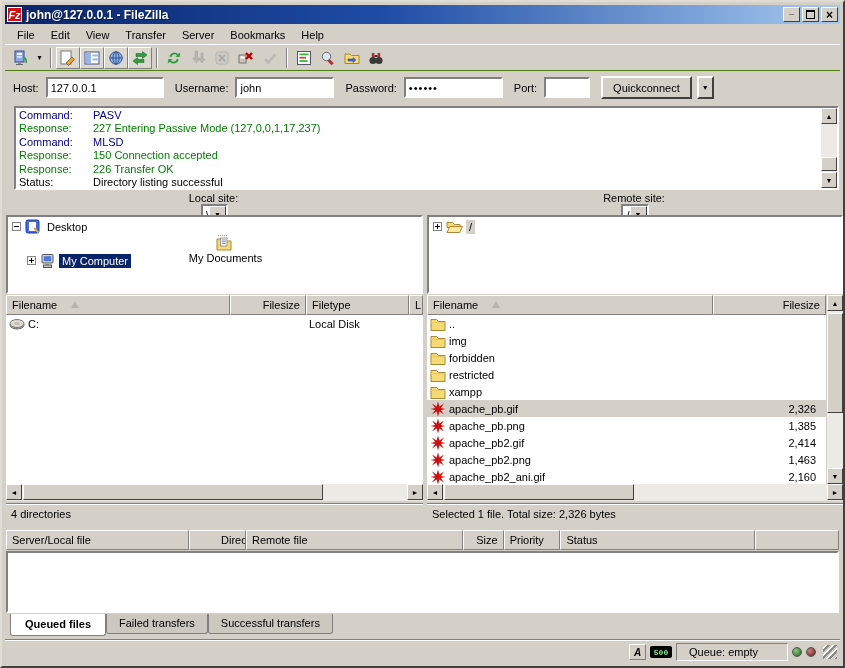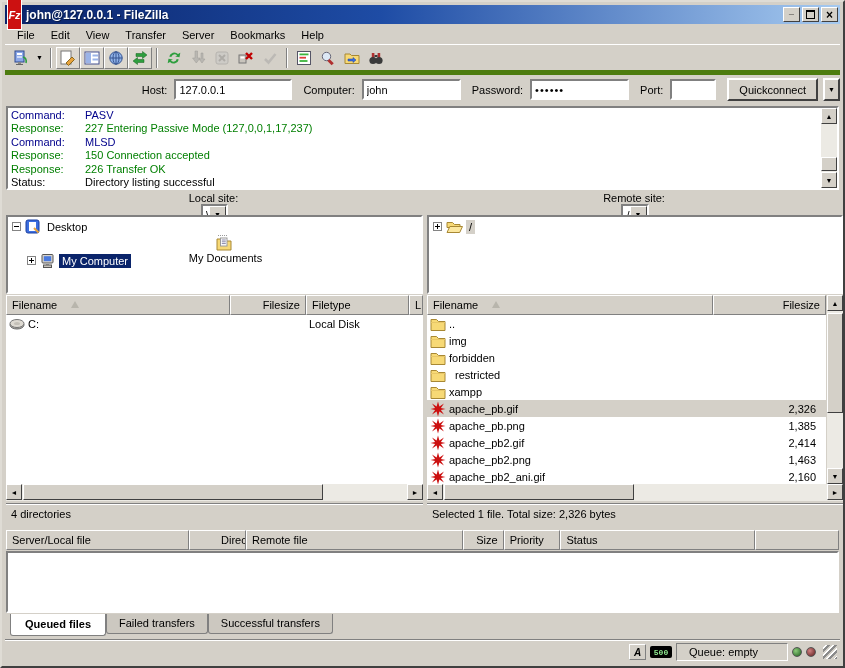--- a/index.html
+++ b/index.html
@@ -12,21 +12,21 @@
     overflow: hidden;
     color: #000;
   }
   .window { position:absolute; inset:0; background:#D4D0C8;
     border:2px solid; border-color:#DFDCD5 #404040 #404040 #DFDCD5; }
 
   
   .titlebar { position:absolute; left:3px; top:3px; right:3px; height:19px;
     background:linear-gradient(90deg,#0A246A 0%,#1E4CA5 45%,#A6CAF0 100%);
     display:flex; align-items:center; padding:0 2px; }
-  .app-logo { width:15px; height:31px; background:#CC1111; color:#fff; font-weight:bold;
+  .app-logo { width:15px; height:15px; background:#CC1111; color:#fff; font-weight:bold;
     font-style:italic; font-size:11px; display:inline-flex; align-items:center;
     justify-content:center; margin-right:4px; border:1px solid #fff; }
   .title-text { color:#fff; font-weight:bold; font-size:12px; flex:1;
     text-shadow:1px 1px 0 rgba(0,0,0,.4); white-space:nowrap; }
   .cap-btn { width:17px; height:15px; background:#D4D0C8; margin-left:2px;
     border:1px solid; border-color:#fff #404040 #404040 #fff;
     display:inline-flex; align-items:center; justify-content:center;
     font-size:9px; font-weight:bold; line-height:1; }
   .cap-min::before { content:"_"; position:relative; top:-3px; }
   .cap-max::before { content:""; width:7px; height:6px; border:1px solid #000; border-top-width:2px; display:block; }
@@ -45,32 +45,32 @@
   .tb-btn.toggled { border-color:#fff #808080 #808080 #fff; background:#DCD8D0; }
   .tb-btn.disabled svg { opacity:.40; filter:grayscale(1); }
   .tb-drop { width:13px; height:22px; display:inline-flex; align-items:center; justify-content:center; }
   .tb-drop::before { content:"▼"; font-size:7px; }
   .tb-sep { width:2px; height:20px; border-left:1px solid #808080; border-right:1px solid #fff; margin:0 4px; }
   .ic { display:inline-flex; align-items:center; justify-content:center; }
   .ic svg { display:block; }
 
   
   .quickbar { position:absolute; left:3px; top:68px; right:3px; height:34px;
-    border-top:5px solid #4d7c0f; display:flex; align-items:center; padding-left:8px; gap:5px;justify-content:flex-end; }
+    border-top:1px solid #4d7c0f; display:flex; align-items:center; padding-left:8px; gap:5px; }
   .qc-label { margin-right:2px; }
   .qc-input { height:21px; background:#fff; border:2px solid;
     border-color:#808080 #fff #fff #808080; font:11px "Liberation Sans",sans-serif; padding:0 3px; }
   .w-host{width:118px}.w-user{width:99px}.w-pass{width:99px; letter-spacing:1px;}.w-port{width:46px}
   .qc-btn { height:23px; padding:0 10px; background:#D4D0C8; font:11px "Liberation Sans",sans-serif;
     border:2px solid; border-color:#fff #404040 #404040 #fff; }
   .qc-dropbtn { height:23px; width:17px; background:#D4D0C8;
     border:2px solid; border-color:#fff #404040 #404040 #fff; font-size:7px; }
 
   
-  .log { position:absolute; left:4px; top:104px; right:4px; height:84px; background:#fff;
+  .log { position:absolute; left:12px; top:104px; right:4px; height:84px; background:#fff;
     border:2px solid; border-color:#808080 #fff #fff #808080; overflow:hidden; }
   .log-lines { position:absolute; inset:1px 18px 1px 3px; line-height:13.4px; white-space:nowrap; }
   .logline { display:flex; }
   .loglabel { width:74px; flex:none; }
   .logline.command { color:#00008B; }
   .logline.response { color:#007F00; }
   .logline.status { color:#000; }
 
   
   .sb-btn { position:absolute; width:16px; height:16px; background:#D4D0C8;
@@ -326,21 +326,21 @@
             <circle cx="11" cy="10.5" r="3.6" fill="#3A3A3A"></circle>
             <rect x="6.5" y="5" width="3" height="2" fill="#3A3A3A"></rect>
           </svg>
         </span>
       </span>
     </div>
 
   <div class="quickbar">
     <span class="qc-label">Host:</span>
     <input class="qc-input w-host" value="127.0.0.1" style="">
-    <span class="qc-label" style="margin-left:6px">Computer:</span>
+    <span class="qc-label" style="margin-left:6px">Username:</span>
     <input class="qc-input w-user" value="john" style="">
     <span class="qc-label" style="margin-left:6px">Password:</span>
     <input class="qc-input w-pass" value="••••••" style="">
     <span class="qc-label" style="margin-left:6px">Port:</span>
     <input class="qc-input w-port" value="" style="">
     <button class="qc-btn" style="margin-left:6px">Quickconnect</button>
     <button class="qc-dropbtn"><span>▼</span></button>
   </div>
 
   <div class="log">
@@ -526,21 +526,21 @@
               <svg width="16" height="14">
                 <path d="M1 2.5 h5.5 l2 2 H15 v9 H1 z" fill="#F7D976" stroke="#A88834"></path>
                 <path d="M1 5.5 h14" stroke="#E8C768"></path>
               </svg>
             </span>
             <span>forbidden</span>
           </span>
           <span class="fcell r" style="width: 106px;"></span>
         </div>
         <div class="frow">
-          <span class="fcell" style="width: 286px; gap: 6px;">
+          <span class="fcell" style="width: 286px;">
             <span class="ic">
               <svg width="16" height="14">
                 <path d="M1 2.5 h5.5 l2 2 H15 v9 H1 z" fill="#F7D976" stroke="#A88834"></path>
                 <path d="M1 5.5 h14" stroke="#E8C768"></path>
               </svg>
             </span>
             <span>restricted</span>
           </span>
           <span class="fcell r" style="width: 106px;"></span>
         </div>

